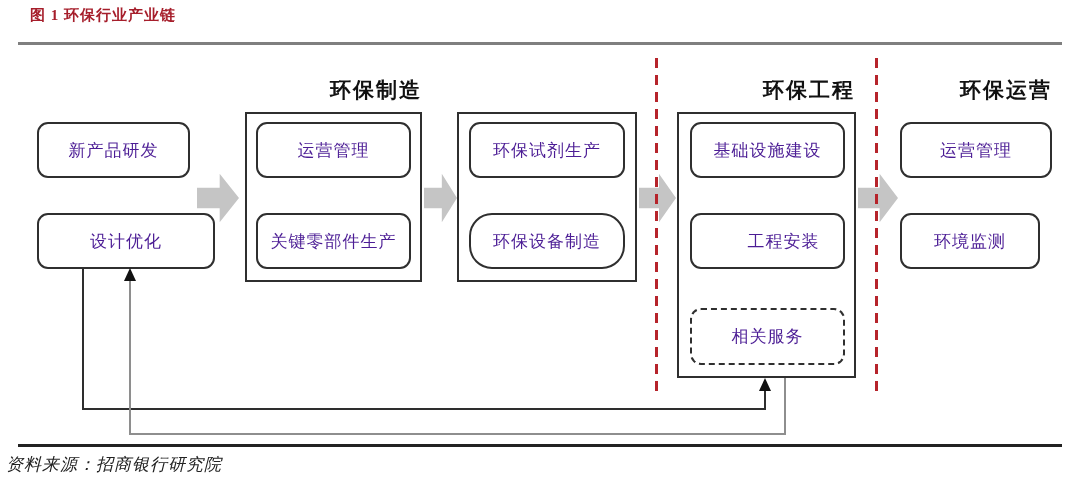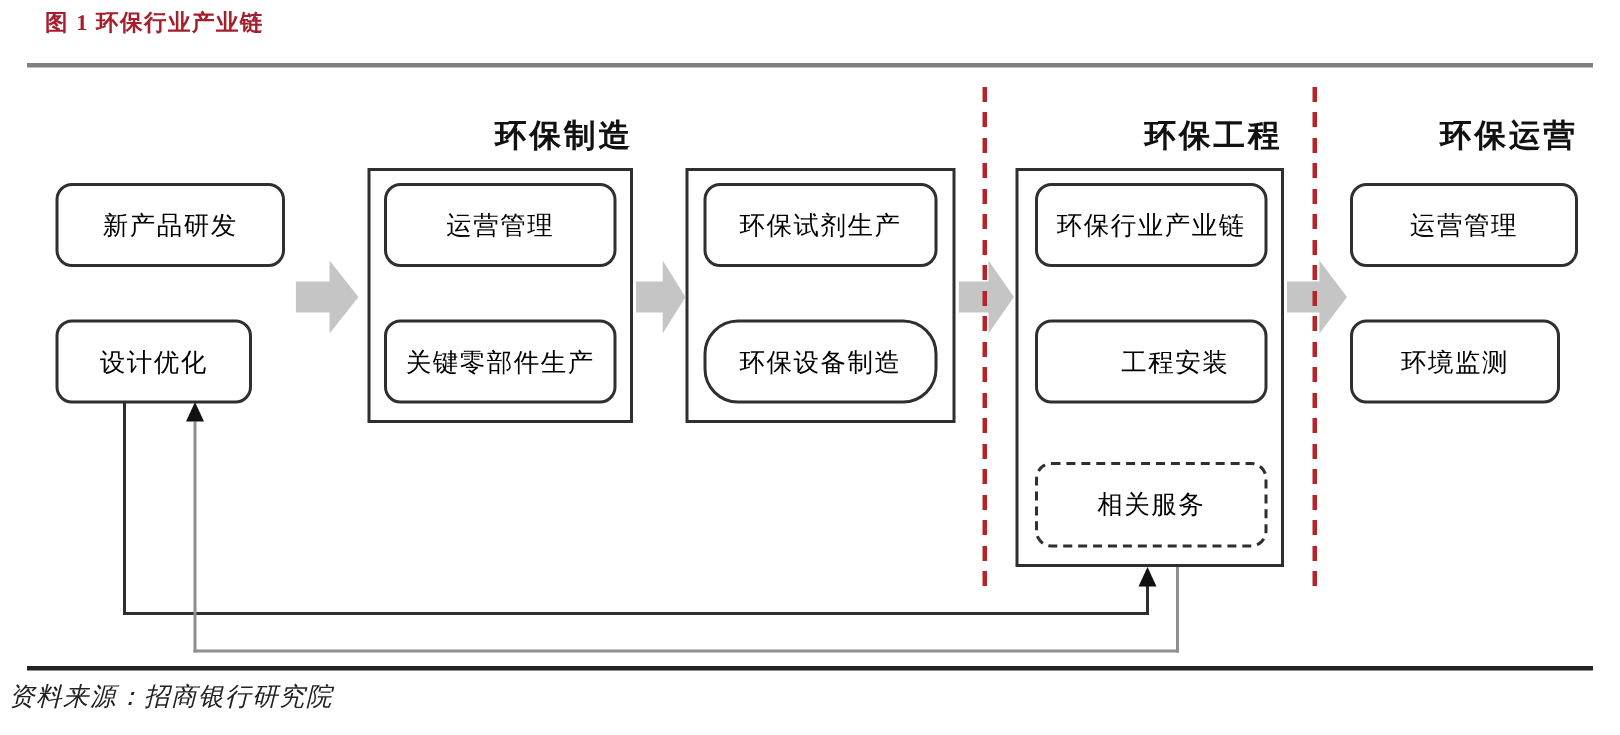--- a/index.html
+++ b/index.html
@@ -15,21 +15,21 @@
   .section-header{
     position:absolute;top:76px;font-size:21px;font-weight:bold;color:#111;
     text-align:right;letter-spacing:2px;white-space:nowrap;
   }
   .hdr-mfg{left:245px;width:177px;}
   .hdr-eng{left:677px;width:178px;}
   .hdr-ops{left:900px;width:152px;}
   .node{
     position:absolute;border:2px solid #2f2f2f;border-radius:11px;background:#fff;
     display:flex;align-items:center;justify-content:center;
-    font-size:17px;color:#000000;letter-spacing:1px;white-space:nowrap;box-sizing:border-box;
+    font-size:17px;color:#4c1d95;letter-spacing:1px;white-space:nowrap;box-sizing:border-box;
   }
   .node.dashed{border:2px dashed #2f2f2f;}
   .group-box{
     position:absolute;border:2px solid #2f2f2f;background:transparent;box-sizing:border-box;
   }
   .flow-arrow{
     position:absolute;background:#c5c5c5;
     clip-path:polygon(0 31%, 54% 31%, 54% 5%, 100% 50%, 54% 95%, 54% 69%, 0 69%);
   }
   .red-dash{
@@ -55,32 +55,32 @@
 <div class="canvas">
 
   <div class="fig-title">图 1 环保行业产业链</div>
   <div class="top-rule"></div>
 
   <div class="section-header hdr-mfg">环保制造</div>
   <div class="section-header hdr-eng">环保工程</div>
   <div class="section-header hdr-ops">环保运营</div>
 
   <div class="node" style="left:37px;top:122px;width:153px;height:56px;">新产品研发</div>
-  <div class="node" style="left:37px;top:213px;width:131px;height:56px;">设计优化</div>
+  <div class="node" style="left:37px;top:213px;width:178px;height:56px;">设计优化</div>
 
   <div class="group-box" style="left:245px;top:112px;width:177px;height:170px;"></div>
   <div class="node" style="left:256px;top:122px;width:155px;height:56px;">运营管理</div>
   <div class="node" style="left:256px;top:213px;width:155px;height:56px;">关键零部件生产</div>
 
   <div class="group-box" style="left:457px;top:112px;width:180px;height:170px;"></div>
   <div class="node" style="left:469px;top:122px;width:156px;height:56px;">环保试剂生产</div>
   <div class="node" style="left:469px;top:213px;width:156px;height:56px;border-radius:23px;">环保设备制造</div>
 
   <div class="group-box" style="left:677px;top:112px;width:179px;height:266px;"></div>
-  <div class="node" style="left:690px;top:122px;width:155px;height:56px;">环保行业产业链</div>
+  <div class="node" style="left:690px;top:122px;width:155px;height:56px;">基础设施建设</div>
   <div class="node" style="left:690px;top:213px;width:155px;height:56px;padding-left:32px;">工程安装</div>
   <div class="node dashed" style="left:690px;top:308px;width:155px;height:57px;">相关服务</div>
 
   <div class="node" style="left:900px;top:122px;width:152px;height:56px;">运营管理</div>
   <div class="node" style="left:900px;top:213px;width:140px;height:56px;">环境监测</div>
 
   <div class="flow-arrow" style="left:197px;top:171px;width:42px;height:54px;"></div>
   <div class="flow-arrow" style="left:424px;top:171px;width:33px;height:54px;"></div>
   <div class="flow-arrow" style="left:639px;top:171px;width:37px;height:54px;"></div>
   <div class="flow-arrow" style="left:858px;top:171px;width:40px;height:54px;"></div>

